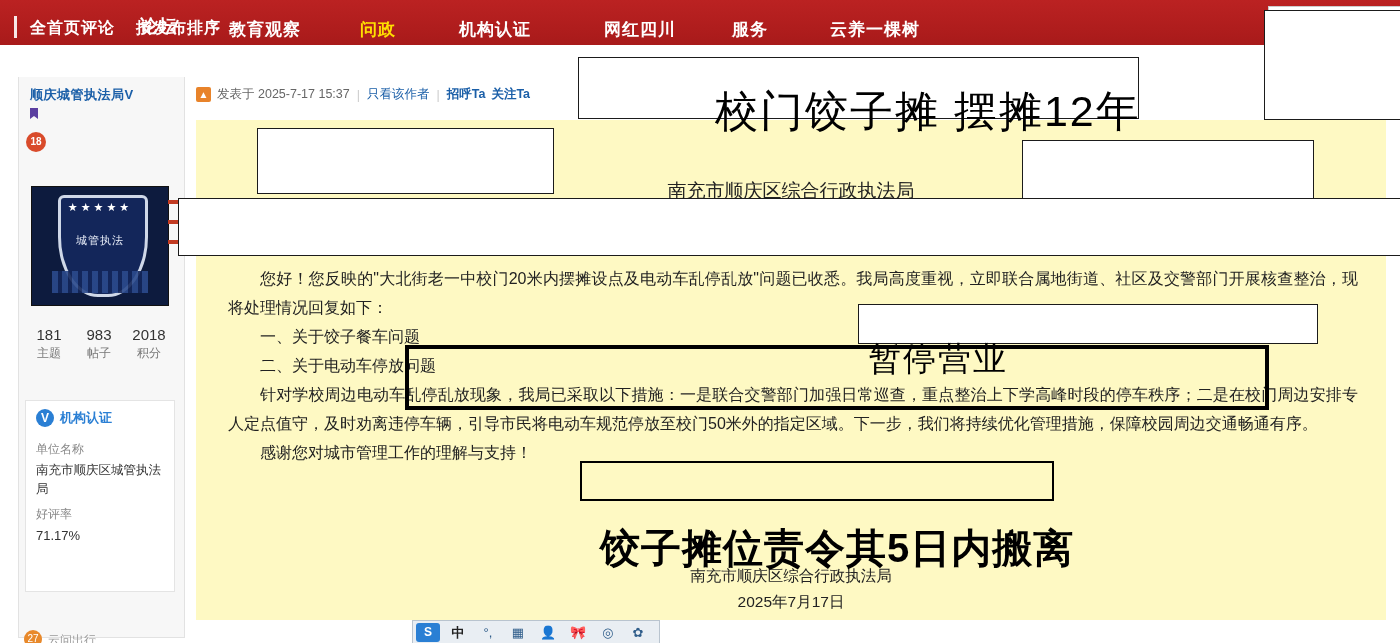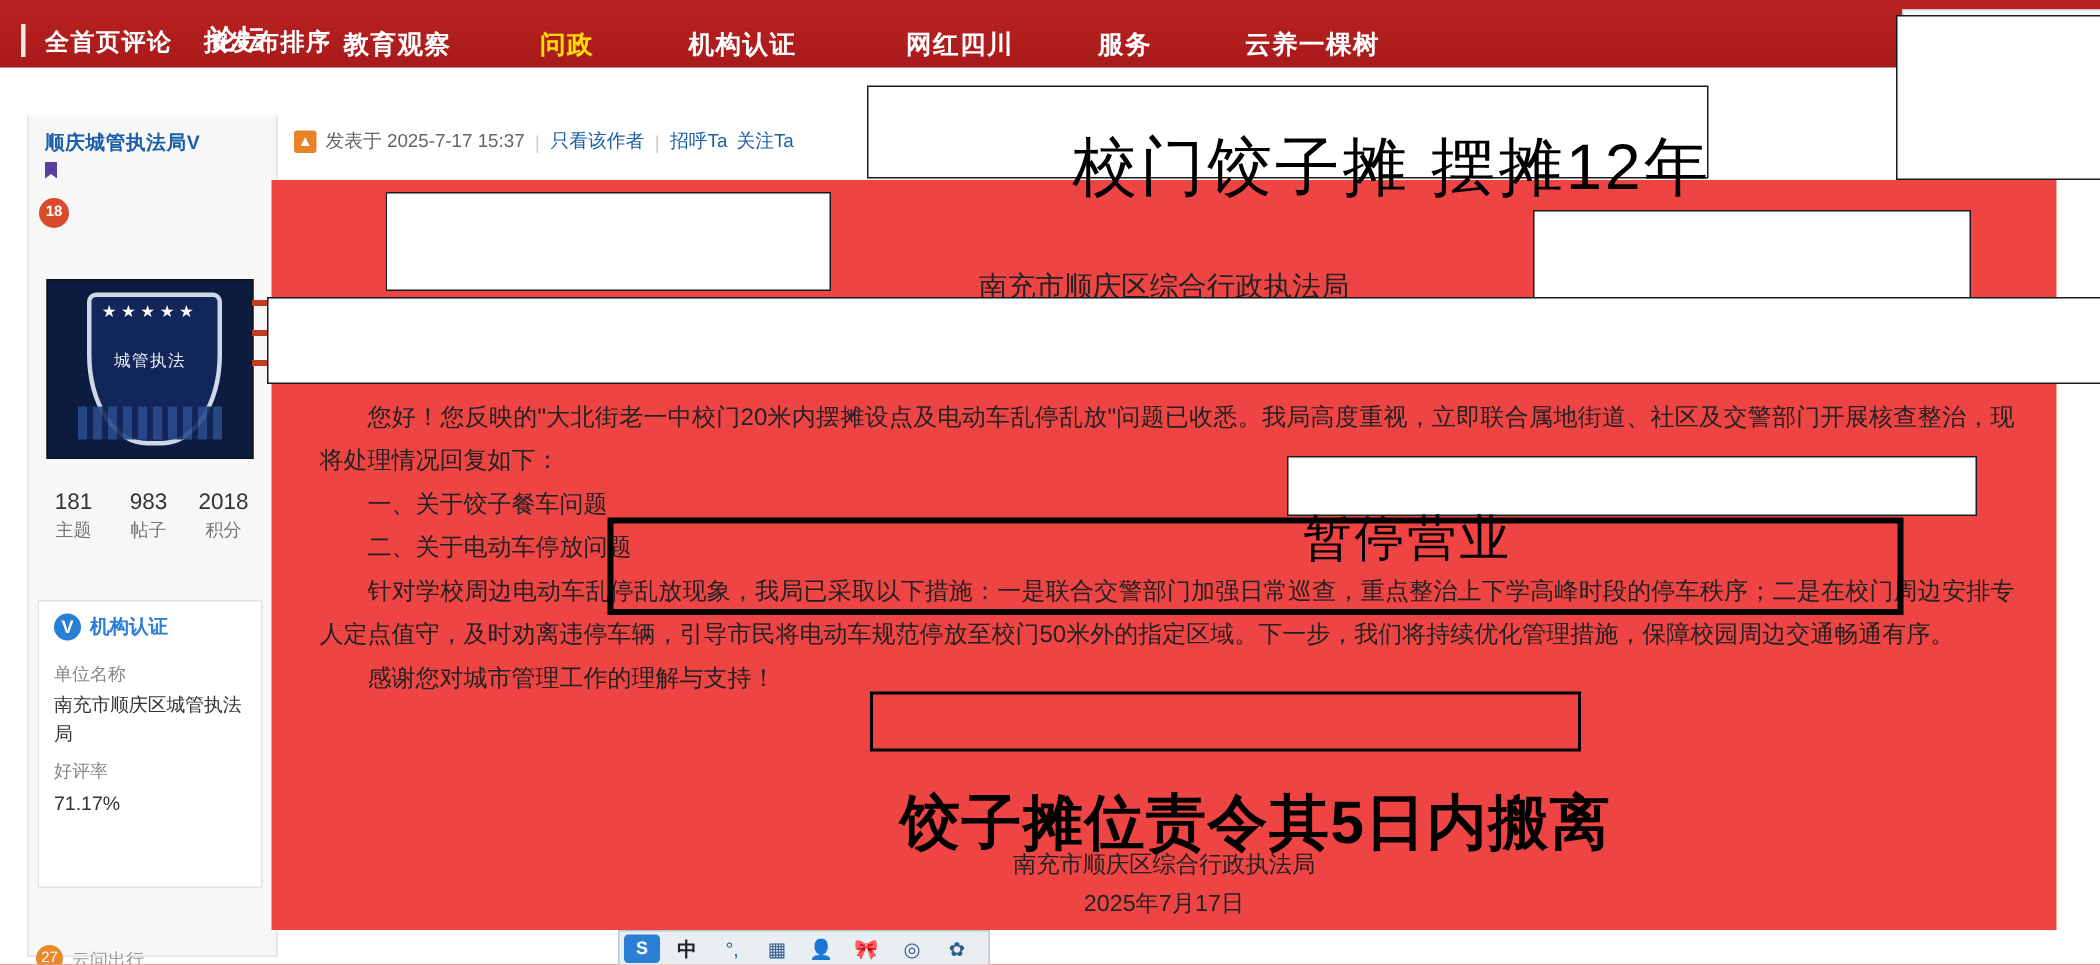--- a/index.html
+++ b/index.html
@@ -276,29 +276,29 @@
     line-height: 15px;
     text-align: center;
     margin-right: 6px;
     border-radius: 2px;
   }
   .post-meta .sep {
     color: #cccccc;
     margin: 0 7px;
   }
   .post-meta a { color: #1b5fa8; text-decoration: none; }
-  .post-meta .bold-link { color: #1b5fa8; font-weight: normal; }
+  .post-meta .bold-link { color: #1b5fa8; font-weight: bold; }
 
   
   .content-panel {
     position: absolute;
-    left: 181px; top: 120px;
+    left: 196px; top: 120px;
     width: 1190px;
     height: 500px;
-    background: #ef4444;
+    background: #fef9c3;
   }
 
   .doc-title-line1 {
     position: absolute;
     left: 0; right: 0; top: 58px;
     text-align: center;
     font-size: 19px;
     color: #222222;
     font-weight: normal;
   }

